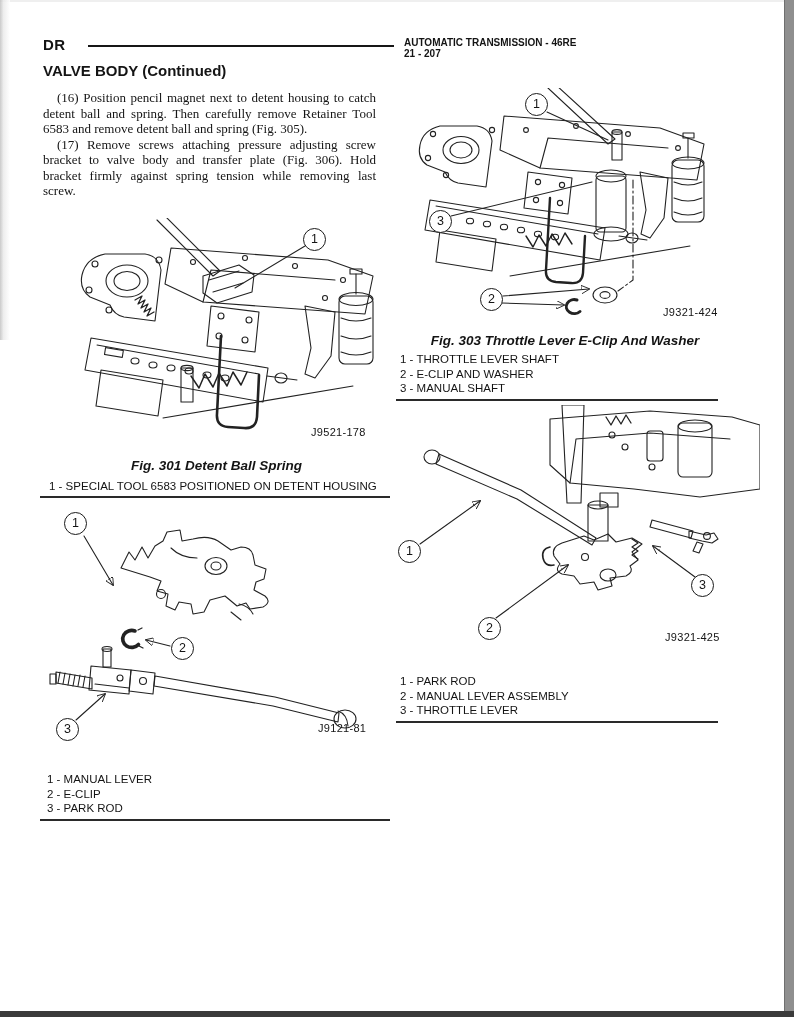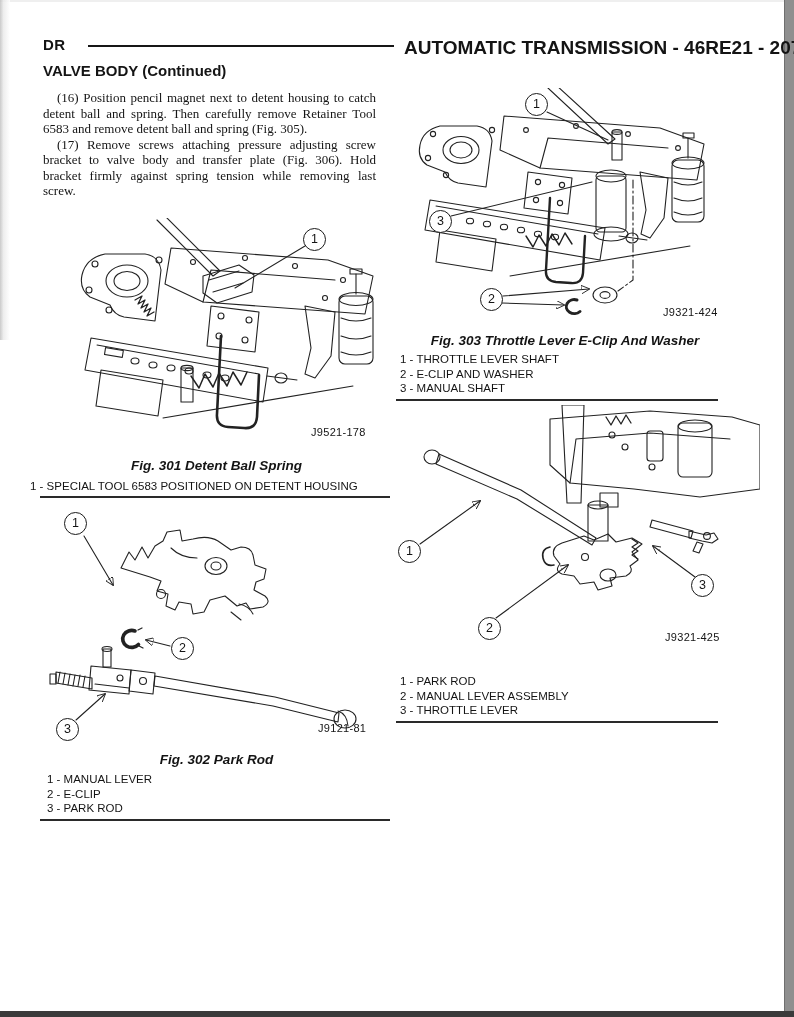--- a/index.html
+++ b/index.html
@@ -12,21 +12,21 @@
   .edge-left{position:absolute;top:0;left:0;width:10px;height:340px;
     background:linear-gradient(to right,#bdbdbd 0,#e9e9e9 35%,#ffffff 100%);
     opacity:.8;}
   .scrollbar{position:absolute;top:0;right:0;width:9px;height:100%;background:#8f8f8f;border-left:1px solid #6f6f6f;}
   .edge-bottom{position:absolute;bottom:0;left:0;width:100%;height:6px;background:#3b3b3b;}
 
   
   .hdr-left{position:absolute;top:36px;left:43px;font-size:15px;font-weight:bold;letter-spacing:.5px;}
   .hdr-rule{position:absolute;top:45px;left:88px;width:306px;height:2px;background:#161616;}
   .hdr-right{position:absolute;top:37px;left:404px;width:316px;display:flex;justify-content:space-between;
-    font-size:19px;font-weight:bold;white-space:nowrap;}
+    font-size:10px;font-weight:bold;white-space:nowrap;flex-direction:column;}
   .section-title{position:absolute;top:62px;left:43px;font-size:15px;font-weight:bold;}
 
   
   .body-text{position:absolute;top:90px;left:43px;width:333px;
     font-family:"Liberation Serif", serif;font-size:13px;line-height:15.5px;
     text-align:justify;}
   .body-text p{margin:0;text-indent:14px;}
 
   
   .figure{position:absolute;}
@@ -130,21 +130,21 @@
       <line x1="224" y1="158" x2="254" y2="162"></line>
 
       <line x1="262" y1="28" x2="192" y2="70"></line>
     </svg>
     <div class="callout" style="left:260px;top:10px;">
       <span>1</span>
     </div>
     <div class="plate" style="left:268px;top:208px;">J9521-178</div>
   </div>
   <div class="fig-caption" style="top:458px;left:43px;width:347px;">Fig. 301 Detent Ball Spring</div>
-  <div class="legend" style="top:479px;left:30px;">
+  <div class="legend" style="top:479px;left:49px;">
     <div>1 - SPECIAL TOOL 6583 POSITIONED ON DETENT HOUSING</div>
   </div>
   <div class="col-rule" style="top:496px;left:40px;width:350px;"></div>
 
   <div class="figure" style="top:508px;left:43px;width:347px;height:240px;">
     <svg class="d" width="347" height="240" viewBox="0 0 347 240">
       <defs>
         <marker id="ah302" viewBox="0 0 10 10" refX="9" refY="5" markerWidth="7.5" markerHeight="7.5" orient="auto-start-reverse">
           <path d="M0,0 L10,5 L0,10 z" fill="#1a1a1a" stroke="none"></path>
         </marker>
@@ -187,21 +187,20 @@
       <span>1</span>
     </div>
     <div class="callout" style="left:128px;top:129px;">
       <span>2</span>
     </div>
     <div class="callout" style="left:13px;top:210px;">
       <span>3</span>
     </div>
     <div class="plate" style="left:275px;top:214px;">J9121-81</div>
   </div>
-  <div class="fig-caption" style="top:752px;left:43px;width:347px;">Fig. 302 Park Rod</div>
   <div class="legend" style="top:772px;left:47px;">
     <div>1 - MANUAL LEVER</div>
     <div>2 - E-CLIP</div>
     <div>3 - PARK ROD</div>
   </div>
   <div class="col-rule" style="top:819px;left:40px;width:350px;"></div>
 
   <div class="figure" style="top:88px;left:400px;width:360px;height:238px;">
     <svg class="d" width="360" height="238" viewBox="0 0 360 238">
       <defs>

